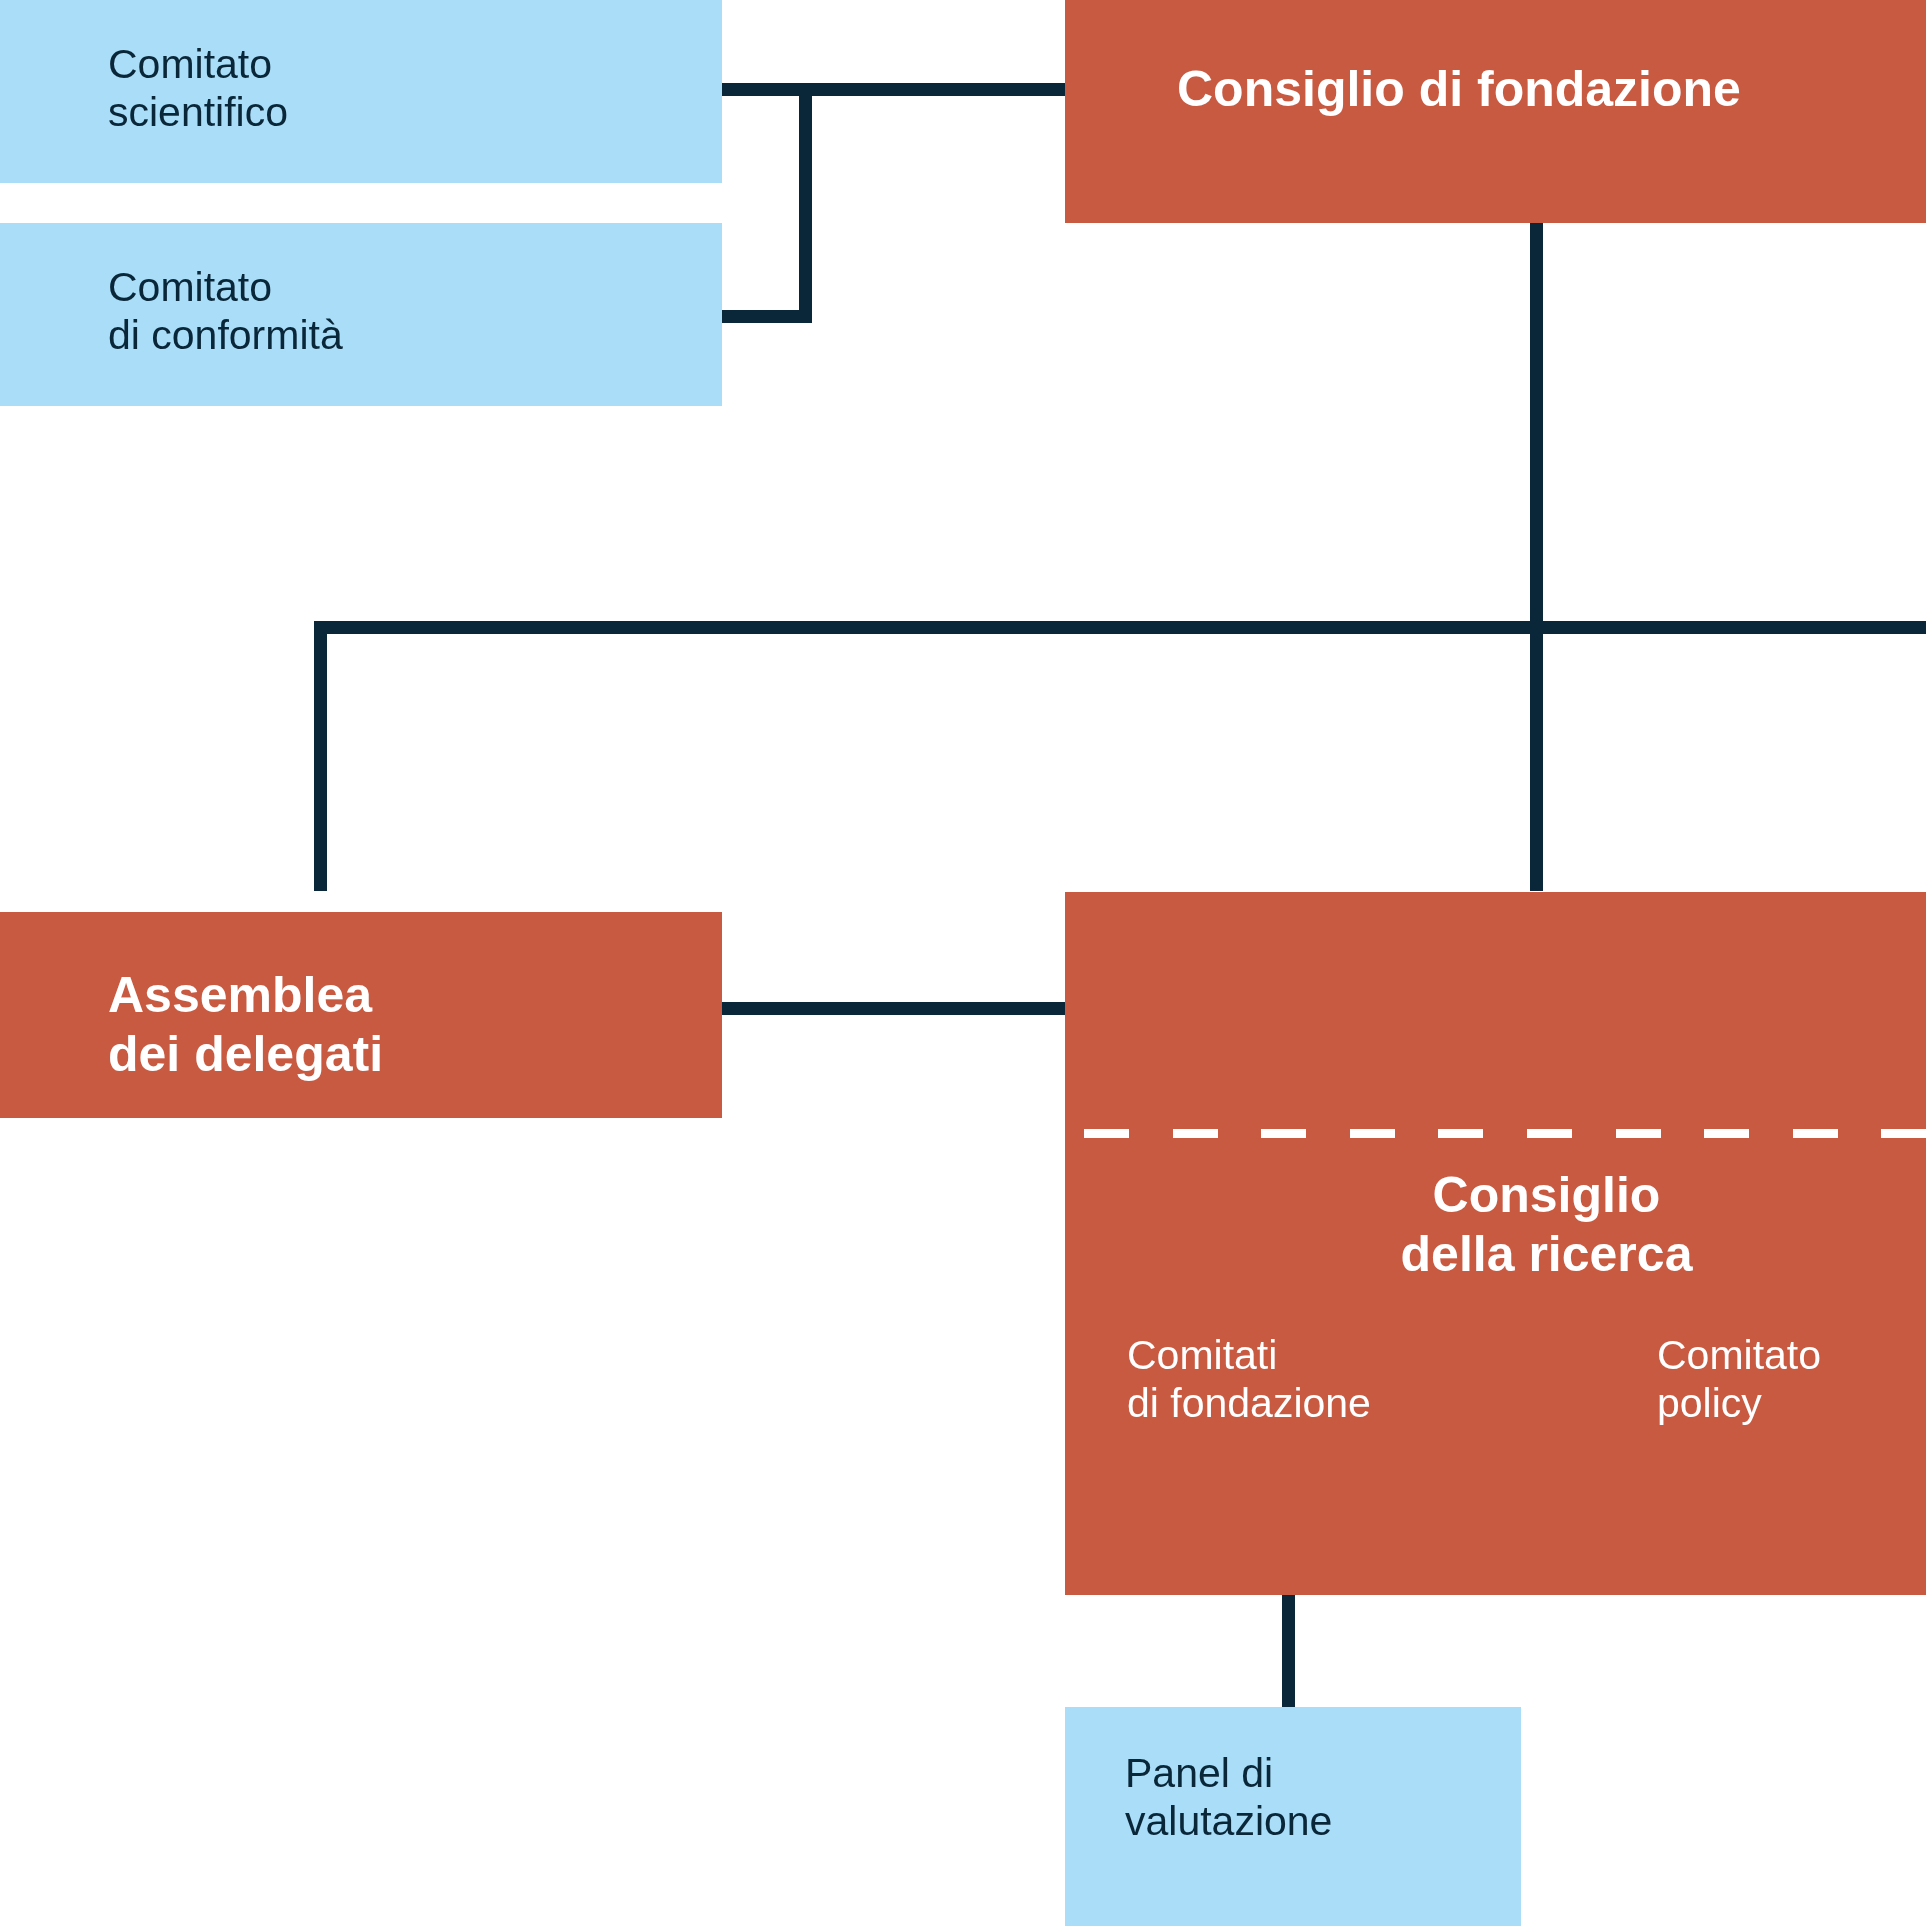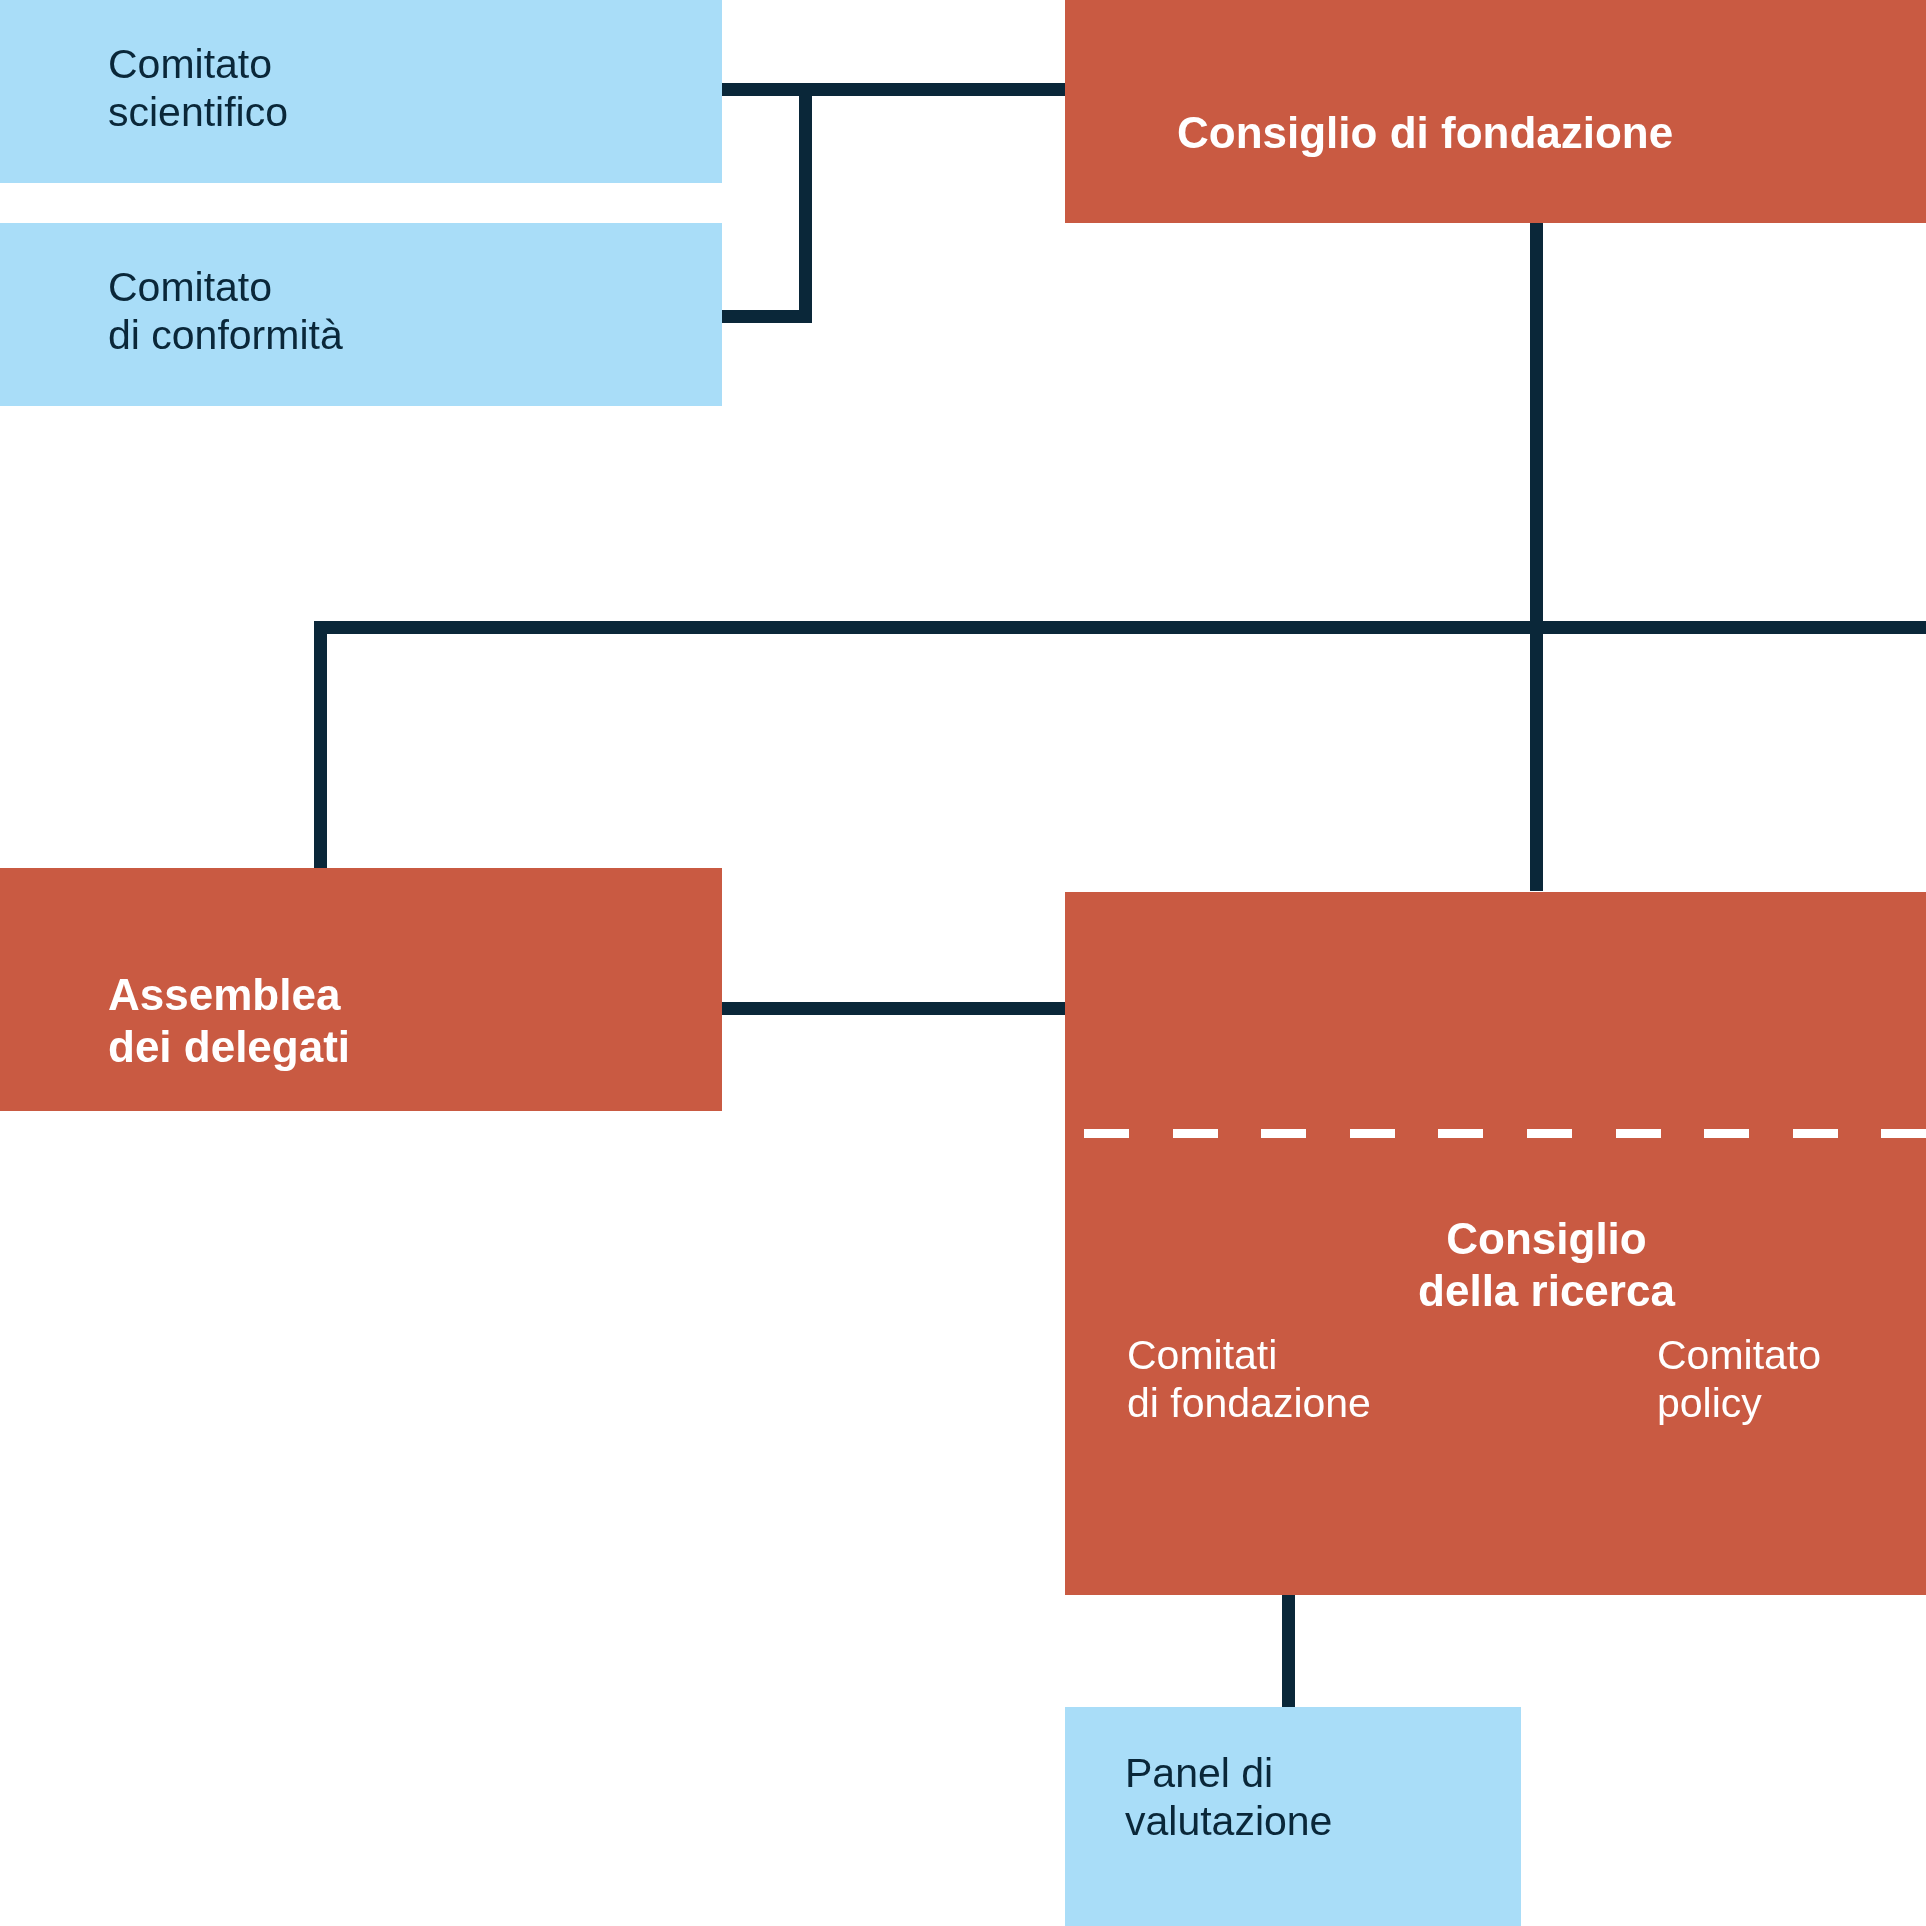--- a/index.html
+++ b/index.html
@@ -11,21 +11,21 @@
     overflow:hidden;
   }
   .box{position:absolute;box-sizing:border-box;}
   .red{background:#c95a42;color:#ffffff;}
   .blue{background:#a9ddf8;color:#0a2739;}
   .line{position:absolute;background:#0a2739;}
   .tx{position:absolute;line-height:1.18;white-space:pre-line;}
   .bold{font-weight:bold;}
   .reg{font-weight:normal;}
   .dash{position:absolute;background:#ffffff;}
-  .fs-lg{font-size:44px;margin-top:47px;}
+  .fs-lg{font-size:50px;}
   .fs-md{font-size:41px;}
 </style>
 </head>
 <body>
 
 <div id="root">
 
   <div class="line" style="left:722px;top:83px;width:343px;height:12.7px;"></div>
 
   <div class="line" style="left:799px;top:83px;width:12.7px;height:240px;"></div>
@@ -49,21 +49,21 @@
 
   <div class="box blue" style="left:0;top:223px;width:722px;height:183px;">
     <div class="tx reg fs-md" style="left:108px;top:40px;">Comitato
 di conformità</div>
   </div>
 
   <div class="box red" style="left:1065px;top:0;width:963px;height:223px;">
     <div class="tx bold fs-lg" style="left:112px;top:60px;">Consiglio di fondazione</div>
   </div>
 
-  <div class="box red" style="left:0;top:868px;width:722px;height:243px;">
+  <div class="box red" style="left:0;top:912px;width:722px;height:206px;">
     <div class="tx bold fs-lg" style="left:108px;top:54px;">Assemblea
 dei delegati</div>
   </div>
 
   <div class="box red" style="left:1065px;top:892px;width:963px;height:703px;">
 
 
     <div style="position:absolute;left:19px;top:237px;width:926px;height:8.9px;">
       <div class="dash" style="left:0;top:0;width:45px;height:8.9px;"></div>
       <div class="dash" style="left:89px;top:0;width:45px;height:8.9px;"></div>

